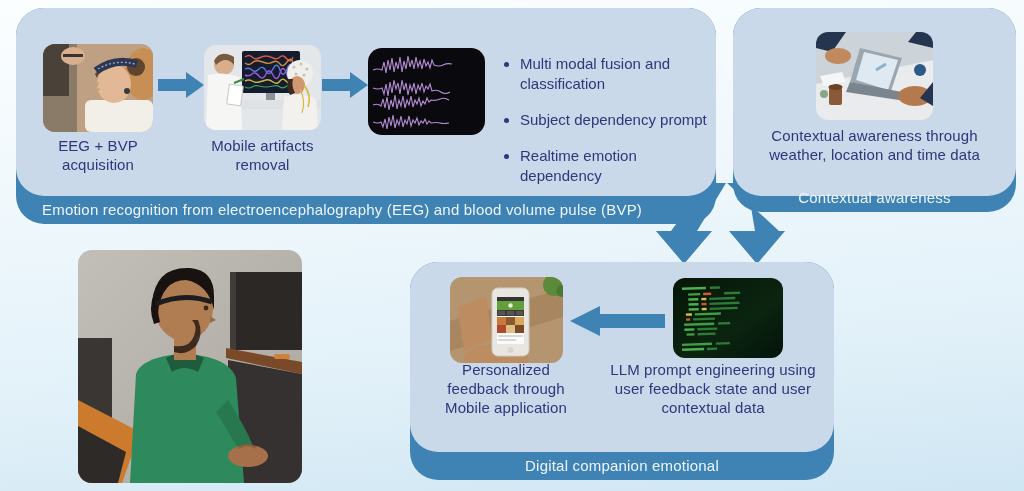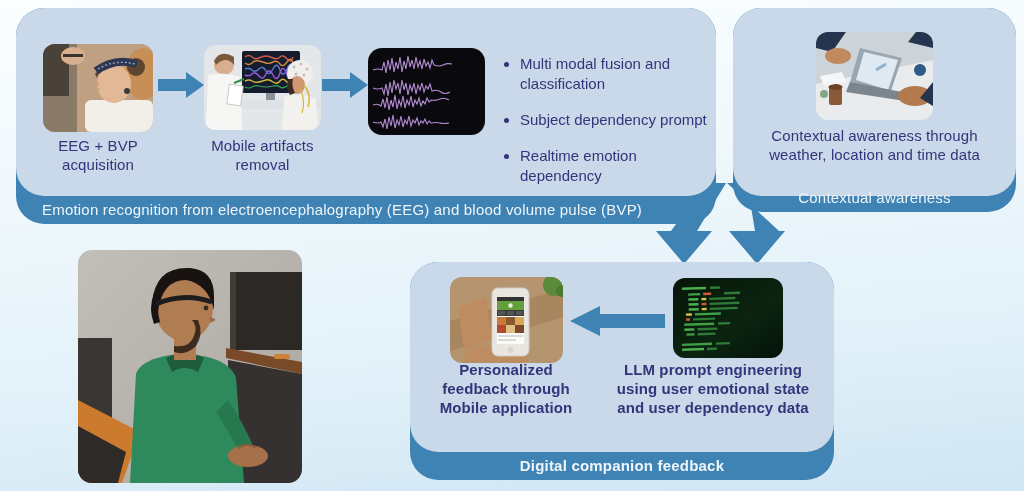--- a/index.html
+++ b/index.html
@@ -168,21 +168,21 @@
       <ellipse cx="106" cy="58" rx="29" ry="33" fill="#b07c52"></ellipse>
       <path d="M74,52 Q78,16 112,18 Q136,20 136,46 L136,60 Q130,34 108,30 Q84,30 80,62 Z" fill="#181310"></path>
       <path d="M76,44 q-6,14 0,30 l6,-2 q-4,-14 0,-26 Z" fill="#181310"></path>
       <path d="M120,70 q6,14 -2,26 q-10,10 -22,6 l0,-6 q16,2 20,-10 q4,-10 -2,-16 Z" fill="#2a1c14" opacity=".85"></path>
       <path d="M78,54 Q106,42 134,52" stroke="#1d1d1f" stroke-width="5" fill="none"></path>
       <circle cx="128" cy="58" r="2.4" fill="#3a2a1c"></circle>
       <path d="M132,66 l6,4 -6,3" fill="#9c6a46"></path>
     </svg>
   </span>
 
-  <div class="panel" style="left:410px;top:262px;width:424px;height:218px;z-index:2;font-weight:bold;">
+  <div class="panel" style="left:410px;top:262px;width:424px;height:218px;z-index:2;">
     <div class="panel-inner" style="height:190px;"></div>
 
     <span class="imgbox" style="left:40px;top:15px;width:113px;height:86px;">
       <svg width="113" height="86" viewBox="0 0 113 86">
         <rect width="113" height="86" fill="#b59470"></rect>
         <polygon points="0,44 113,12 113,40 0,74" fill="#9a7a54" opacity=".55"></polygon>
         <circle cx="104" cy="8" r="11" fill="#5a8a3a"></circle>
         <circle cx="112" cy="14" r="6" fill="#4a7a2e"></circle>
         <polygon points="8,30 36,20 42,62 14,74" fill="#bd8c60"></polygon>
         <ellipse cx="46" cy="82" rx="32" ry="15" fill="#bd8c60"></ellipse>
@@ -249,18 +249,18 @@
           <rect x="8" y="64" width="30" height="2.4" fill="#3f9e46"></rect>
             <rect x="42" y="64" width="14" height="2.4" fill="#2e7a36"></rect>
           <rect x="8" y="69" width="22" height="2.4" fill="#4cae50"></rect>
             <rect x="33" y="69" width="10" height="2.4" fill="#2e7a36"></rect>
         </g>
       </svg>
     </span>
 
     <div class="caption" style="left:26px;top:98px;width:140px;">Personalized feedback through Mobile application</div>
 
-    <div class="caption" style="left:196px;top:98px;width:214px;">LLM prompt engineering using user emotional state and user dependency data</div>
-
-    <div class="band-label band-center">Digital companion feedback</div>
+    <div class="caption" style="left:196px;top:98px;width:214px;">LLM prompt engineering using user feedback state and user contextual data</div>
+
+    <div class="band-label band-center">Digital companion emotional</div>
   </div>
 
 </div>
 
 </body></html>

